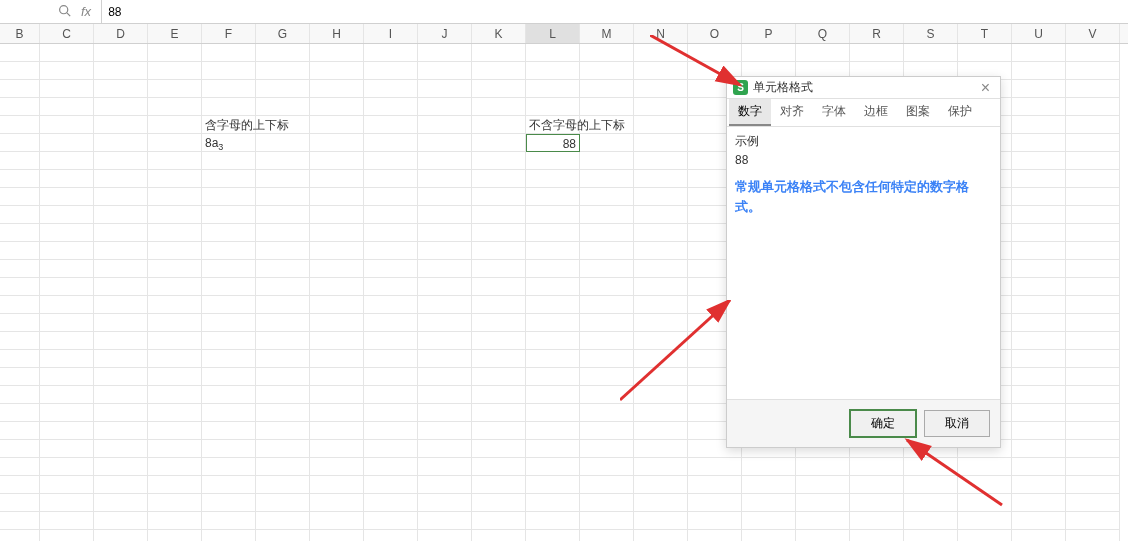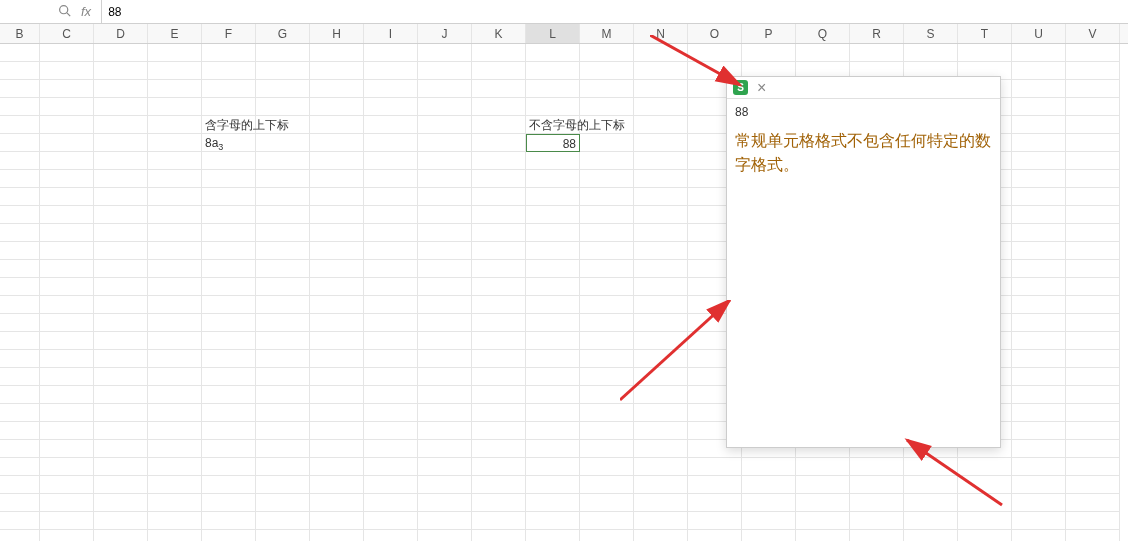--- a/index.html
+++ b/index.html
@@ -192,23 +192,24 @@
       font-size: 12px;
       color: #333;
       margin-bottom: 3px;
     }
     .preview-value {
       font-size: 12px;
       color: #333;
       margin-bottom: 10px;
     }
     .preview-desc {
-      font-size: 16px;
-      color: #a16207;
+      font-size: 13px;
+      color: #3b82f6;
       line-height: 1.5;
+      font-weight: bold;
     }
     
     .dialog-footer {
       position: absolute;
       bottom: 0; left: 0; right: 0;
       display: flex;
       justify-content: flex-end;
       gap: 8px;
       padding: 10px;
       border-top: 1px solid #e0e0e0;
@@ -917,29 +918,43 @@
       <div class="cell" style="width: 54px;"></div>
       <div class="cell" style="width: 54px;"></div>
       <div class="cell" style="width: 54px;"></div>
       <div class="cell" style="width: 54px;"></div>
     </div>
   </div>
 
 <div class="dialog">
   <div class="dialog-title">
     <div class="dialog-icon">S</div>
+    <div class="dialog-title-text">单元格格式</div>
     <div class="dialog-close">×</div>
   </div>
+  <div class="dialog-tabs" id="dialog-tabs">
+      <div class="dialog-tab active">数字</div>
+      <div class="dialog-tab">对齐</div>
+      <div class="dialog-tab">字体</div>
+      <div class="dialog-tab">边框</div>
+      <div class="dialog-tab">图案</div>
+      <div class="dialog-tab">保护</div>
+    </div>
   <div class="dialog-body">
     <div class="body-cols">
       <div class="preview-col">
+        <div class="preview-label">示例</div>
         <div class="preview-value">88</div>
         <div class="preview-desc">常规单元格格式不包含任何特定的数字格式。</div>
       </div>
     </div>
+  </div>
+  <div class="dialog-footer">
+    <button class="dialog-btn primary">确定</button>
+    <button class="dialog-btn">取消</button>
   </div>
 </div>
 
 <div class="arrow" style="left:650px; top:35px;">
   <svg width="100" height="60">
       <defs>
         <marker id="ah1" markerWidth="10" markerHeight="10" refX="8" refY="3" orient="auto">
           <path d="M0,0 L0,6 L9,3 z" fill="#e03030"></path>
         </marker>
       </defs>

